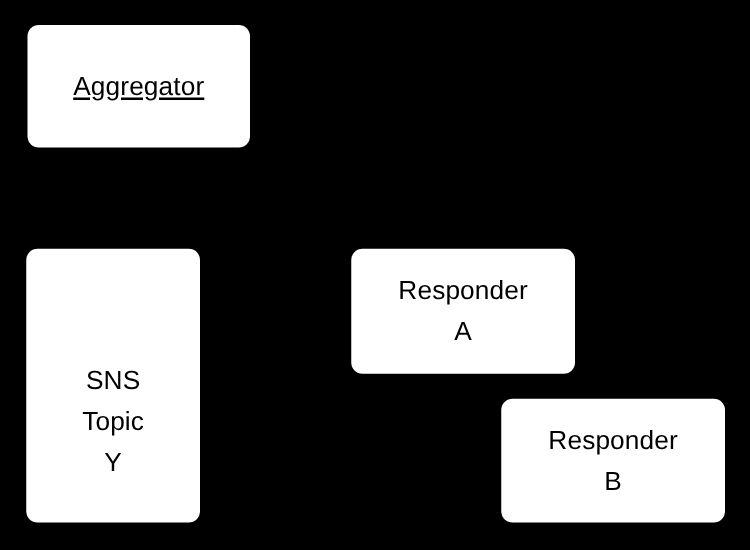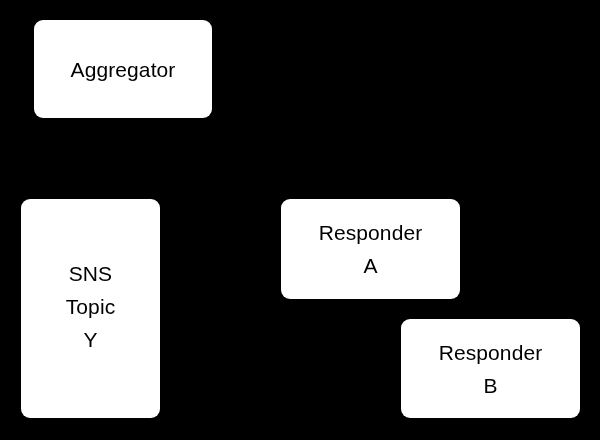--- a/index.html
+++ b/index.html
@@ -27,24 +27,24 @@
     color: #000000;
     font-size: 21px;
     line-height: 33px;
     font-weight: 400;
     letter-spacing: 0.1px;
     padding: 0 6px;
     white-space: pre-line;
     overflow: hidden;
   }
   
-  .node-aggregator   { left: 34px;  top: 20px;  width: 178px; height: 98px; }
+  .node-aggregator   { left: 22px;  top: 20px;  width: 178px; height: 98px; text-decoration: underline; }
   .node-sns-topic-x  { left: 281px; top: 19px;  width: 299px; height: 99px; }
   .node-sns-topic-y  { left: 21px;  top: 199px; width: 139px; height: 219px;
-                       align-items: flex-start; padding-top: 58px; }
+                       align-items: center; padding-top: 58px; }
   .node-responder-a  { left: 281px; top: 199px; width: 179px; height: 100px; }
   .node-responder-b  { left: 401px; top: 319px; width: 179px; height: 99px; }
 </style>
 </head>
 <body>
 
 <div id="canvas">
 
   <div class="node node-aggregator">
     <span>Aggregator</span>

